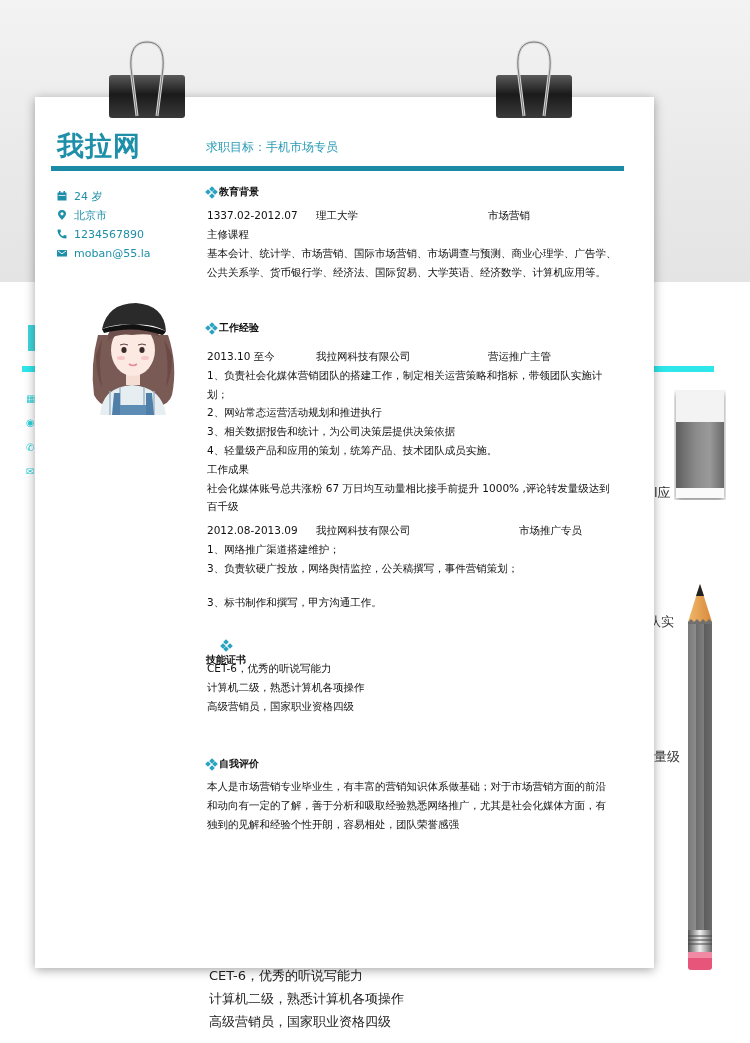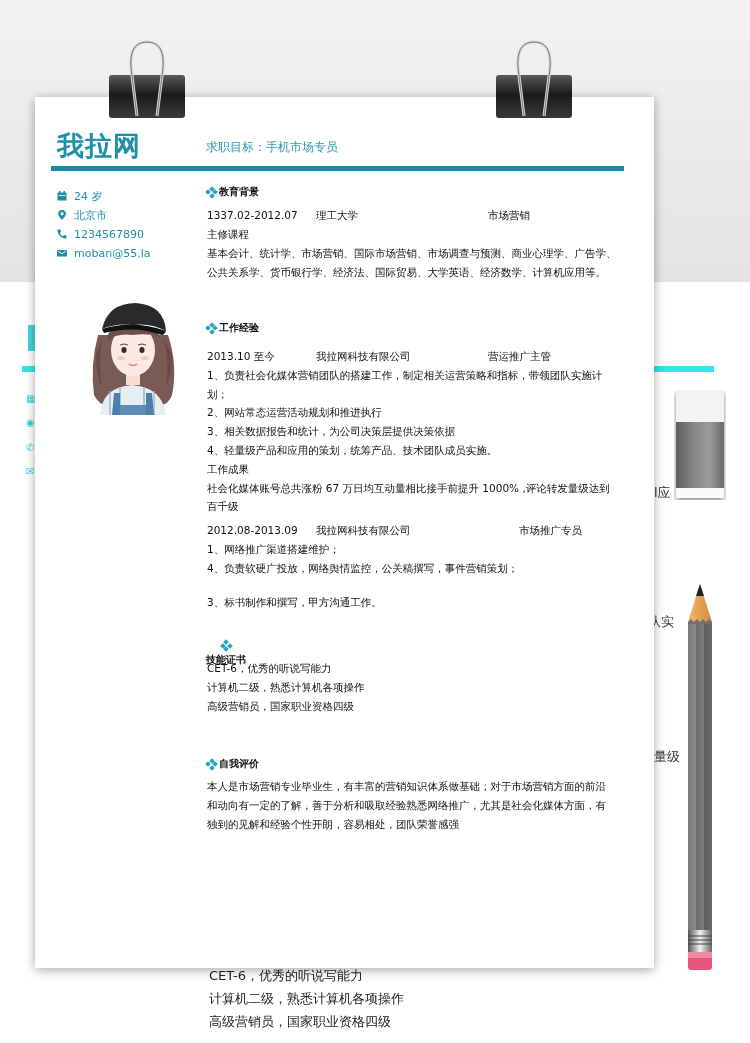--- a/index.html
+++ b/index.html
@@ -221,21 +221,21 @@
 <div class="line" style="top:425px;">3、相关数据报告和统计，为公司决策层提供决策依据</div>
 <div class="line" style="top:444px;">4、轻量级产品和应用的策划，统筹产品、技术团队成员实施。</div>
 <div class="line" style="top:463px;">工作成果</div>
 <div class="line" style="top:482px;">社会化媒体账号总共涨粉 67 万日均互动量相比接手前提升 1000% ,评论转发量级达到</div>
 <div class="line" style="top:500px;">百千级</div>
 
 <div class="col" style="left:207px;top:524px;">2012.08-2013.09</div>
 <div class="col" style="left:316px;top:524px;">我拉网科技有限公司</div>
 <div class="col" style="left:488px;top:524px;margin-left:31px;">市场推广专员</div>
 <div class="line" style="top:543px;">1、网络推广渠道搭建维护；</div>
-<div class="line" style="top:562px;">4、负责软硬广投放，网络舆情监控，公关稿撰写，事件营销策划；</div>
+<div class="line" style="top:562px;">3、负责软硬广投放，网络舆情监控，公关稿撰写，事件营销策划；</div>
 <div class="line" style="top:596px;">3、标书制作和撰写，甲方沟通工作。</div>
 
 <div class="section-title" style="top:640px;flex-direction:column;">
   <span class="dia">
       <i style="left:3.5px;top:0"></i>
       <i style="left:0;top:3.5px"></i>
       <i style="left:7px;top:3.5px"></i>
       <i style="left:3.5px;top:7px"></i>
     </span>
   <span>技能证书</span>

